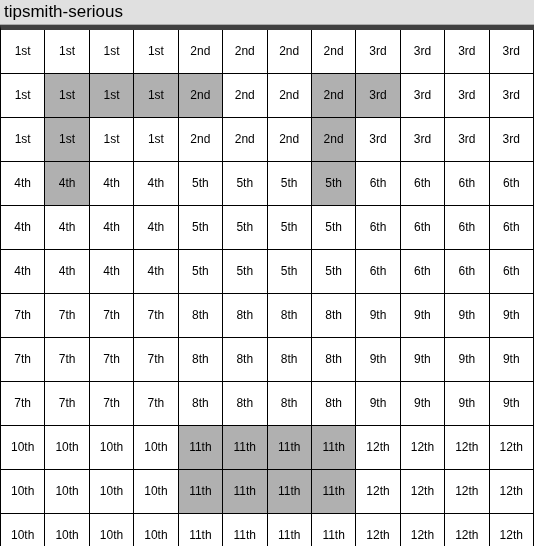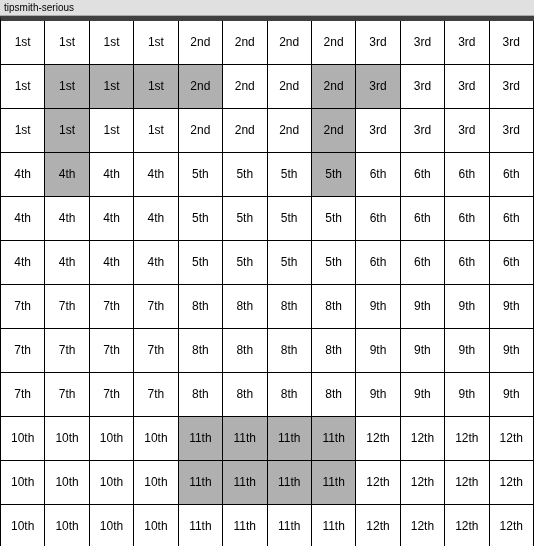--- a/index.html
+++ b/index.html
@@ -7,21 +7,21 @@
       font-family: 'Arial', sans-serif;
       font-size: 13px;
       background: #fff;
       width: 534px;
       height: 546px;
       overflow: hidden;
     }
     .title-bar {
       background: #e0e0e0;
       padding: 2px 4px;
-      font-size: 10px;
+      font-size: 17px;
       color: #000;
       border-bottom: 1px solid #aaa;
     }
     .grid-container {
       display: grid;
       grid-template-columns: repeat(12, 1fr);
       border-left: 1px solid #000;
       border-top: 5px solid #404040;
     }
     .cell {

